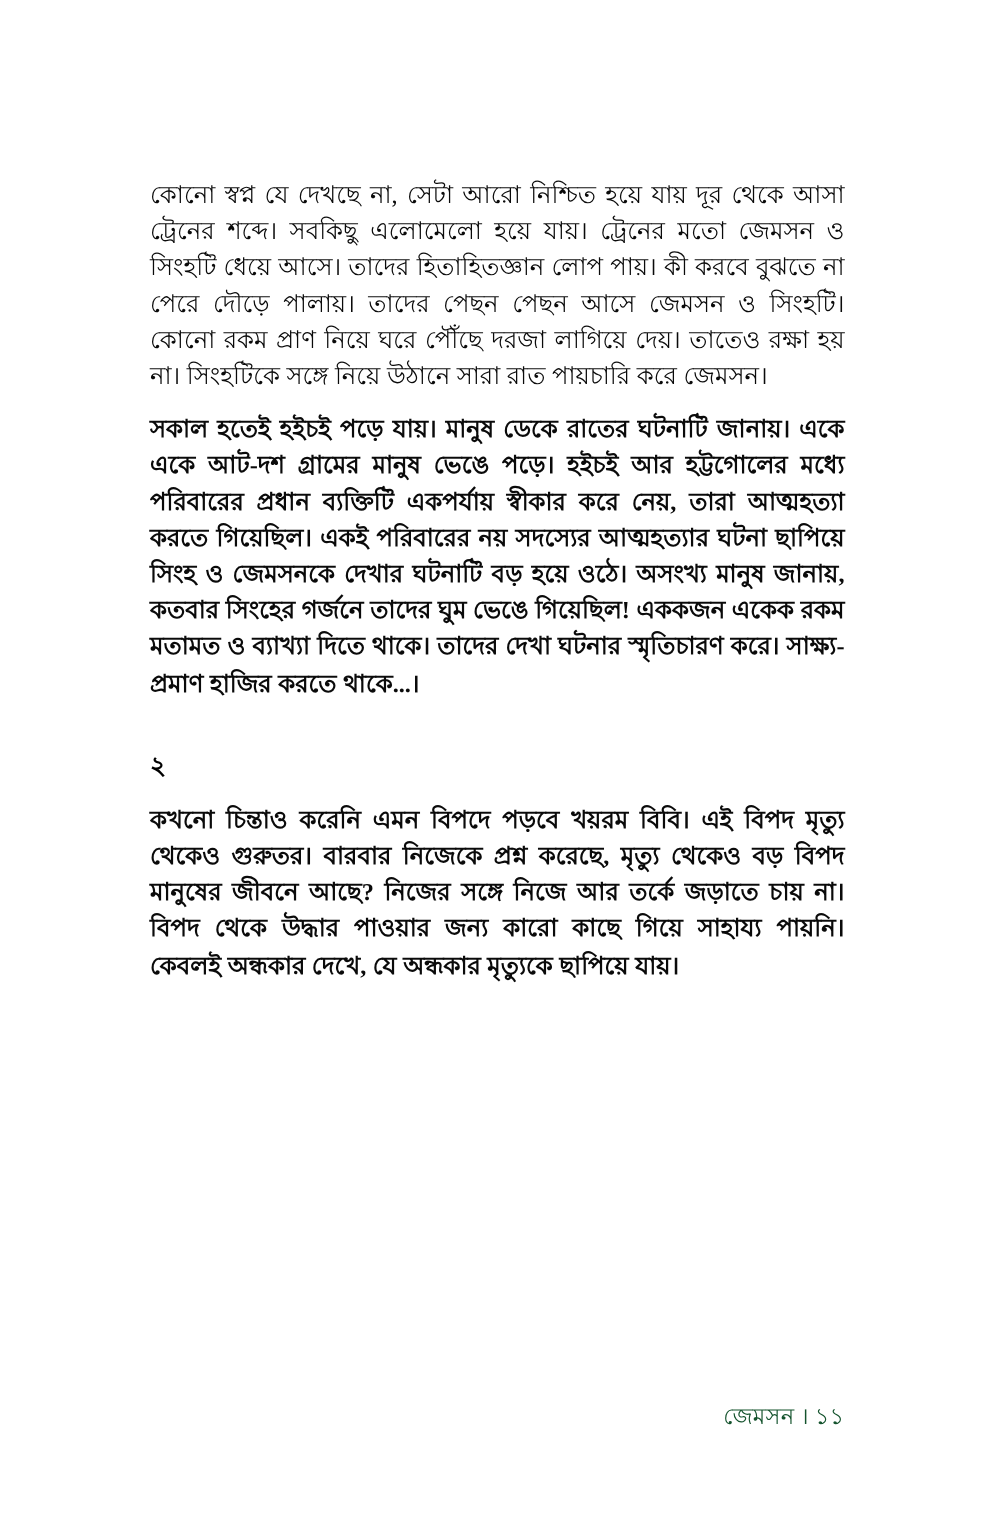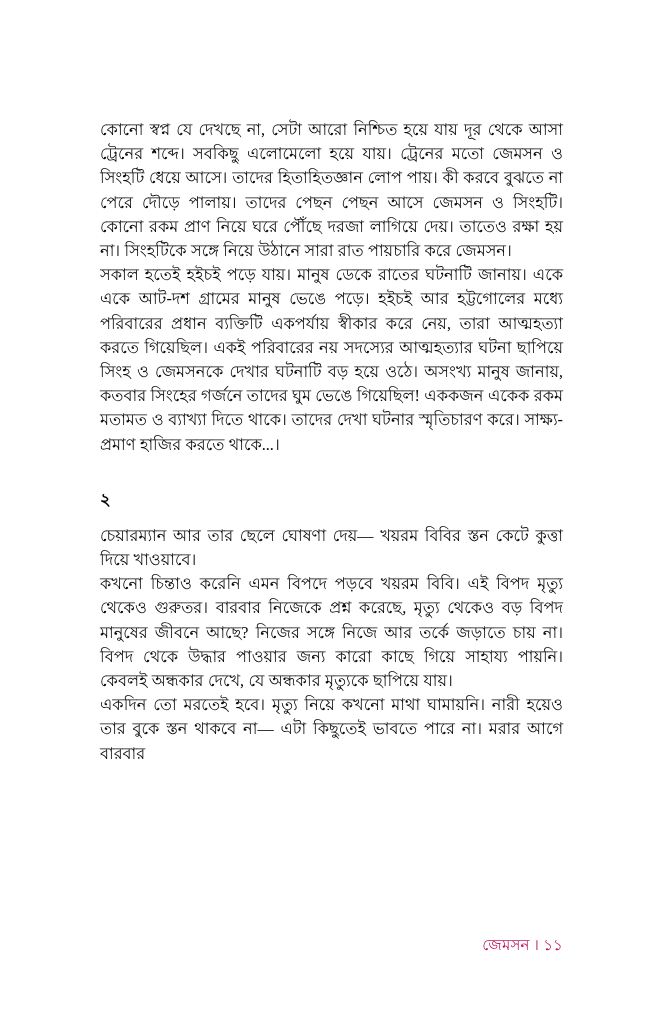--- a/index.html
+++ b/index.html
@@ -34,54 +34,54 @@
     text-align: justify;
     text-justify: inter-word;
     word-spacing: 0.02em;
     hyphens: none;
     color: #0a0a0a;
   }
   .para + .para {
     margin-top: 0px;
   }
   .para.gap-before {
+    margin-top: 11px;
+    font-weight: bold;
   }
   .section-number {
     font-size: 16.5px;
     line-height: 24px;
     font-weight: bold;
     text-align: left;
     margin: 31px 0 12px 0;
     color: #000000;
   }
   .footer {
     position: absolute;
     left: 100px;
     top: 934px;
     width: 463px;
     text-align: right;
     font-size: 15px;
     line-height: 22px;
-    color: #be185d;
+    color: #14532d;
     letter-spacing: 0.2px;
   }
 </style>
 </head>
 <body>
 
 <div class="page">
 
   <div class="text-block">
 
     <p class="para">কোনো স্বপ্ন যে দেখছে না, সেটা আরো নিশ্চিত হয়ে যায় দূর থেকে আসা ট্রেনের শব্দে। সবকিছু এলোমেলো হয়ে যায়। ট্রেনের মতো জেমসন ও সিংহটি ধেয়ে আসে। তাদের হিতাহিতজ্ঞান লোপ পায়। কী করবে বুঝতে না পেরে দৌড়ে পালায়। তাদের পেছন পেছন আসে জেমসন ও সিংহটি। কোনো রকম প্রাণ নিয়ে ঘরে পৌঁছে দরজা লাগিয়ে দেয়। তাতেও রক্ষা হয় না। সিংহটিকে সঙ্গে নিয়ে উঠানে সারা রাত পায়চারি করে জেমসন।</p>
     <p class="para gap-before">সকাল হতেই হইচই পড়ে যায়। মানুষ ডেকে রাতের ঘটনাটি জানায়। একে একে আট-দশ গ্রামের মানুষ ভেঙে পড়ে। হইচই আর হট্টগোলের মধ্যে পরিবারের প্রধান ব্যক্তিটি একপর্যায় স্বীকার করে নেয়, তারা আত্মহত্যা করতে গিয়েছিল। একই পরিবারের নয় সদস্যের আত্মহত্যার ঘটনা ছাপিয়ে সিংহ ও জেমসনকে দেখার ঘটনাটি বড় হয়ে ওঠে। অসংখ্য মানুষ জানায়, কতবার সিংহের গর্জনে তাদের ঘুম ভেঙে গিয়েছিল! এককজন একেক রকম মতামত ও ব্যাখ্যা দিতে থাকে। তাদের দেখা ঘটনার স্মৃতিচারণ করে। সাক্ষ্য-প্রমাণ হাজির করতে থাকে...।</p>
 
     <div class="section-number">২</div>
 
-    <p class="para gap-before">চেয়ারম্যান আর তার ছেলে ঘোষণা দেয়— খয়রম বিবির স্তন কেটে কুত্তা দিয়ে খাওয়াবে।</p>
     <p class="para gap-before">কখনো চিন্তাও করেনি এমন বিপদে পড়বে খয়রম বিবি। এই বিপদ মৃত্যু থেকেও গুরুতর। বারবার নিজেকে প্রশ্ন করেছে, মৃত্যু থেকেও বড় বিপদ মানুষের জীবনে আছে? নিজের সঙ্গে নিজে আর তর্কে জড়াতে চায় না। বিপদ থেকে উদ্ধার পাওয়ার জন্য কারো কাছে গিয়ে সাহায্য পায়নি। কেবলই অন্ধকার দেখে, যে অন্ধকার মৃত্যুকে ছাপিয়ে যায়।</p>
-    <p class="para gap-before">একদিন তো মরতেই হবে। মৃত্যু নিয়ে কখনো মাথা ঘামায়নি। নারী হয়েও তার বুকে স্তন থাকবে না— এটা কিছুতেই ভাবতে পারে না। মরার আগে বারবার</p>
 
   </div>
 
   <div class="footer">জেমসন । ১১</div>
 
 </div>
 
 </body></html>

